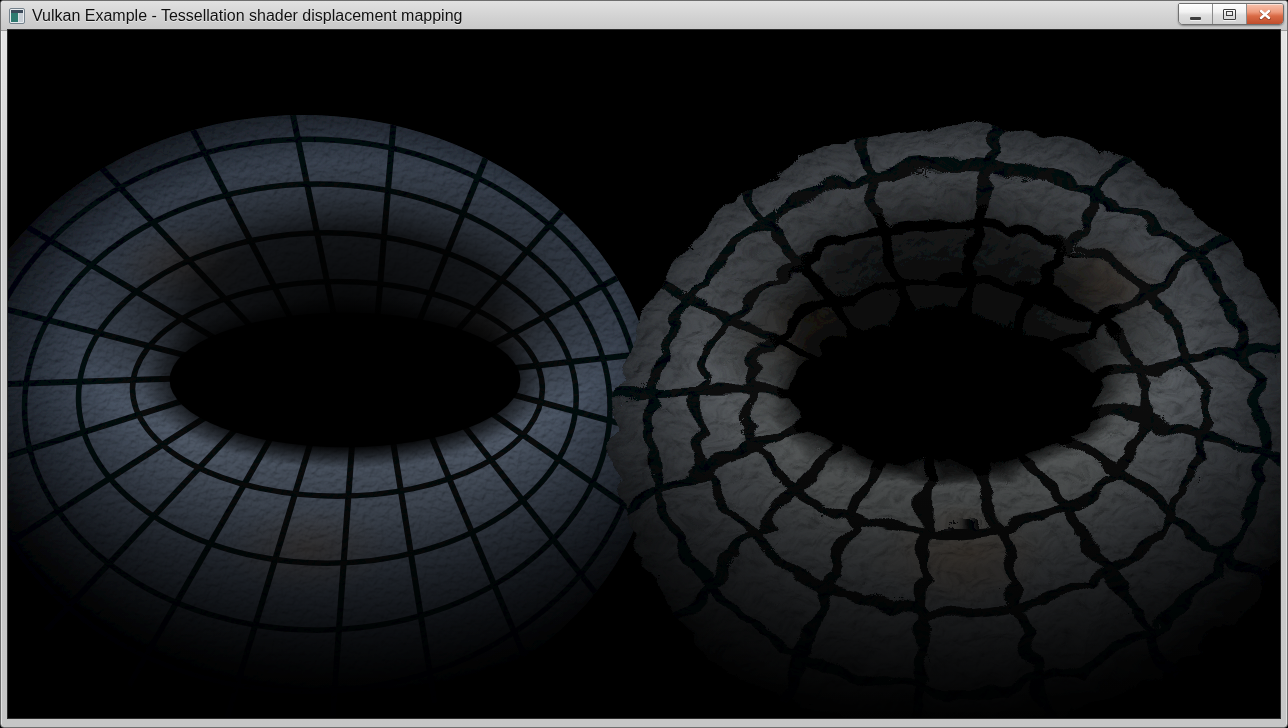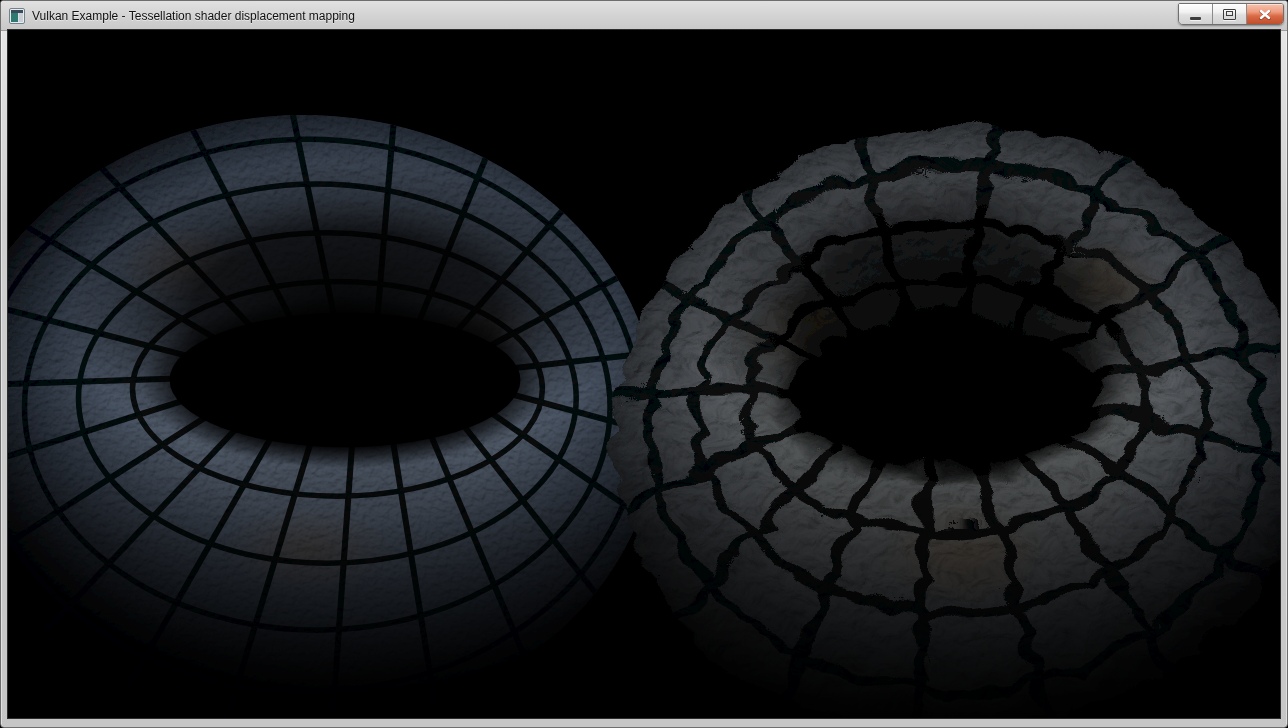--- a/index.html
+++ b/index.html
@@ -7,21 +7,21 @@
        font-family:"Liberation Sans",sans-serif;}
   .window{position:absolute;left:0;top:0;width:1286px;height:726px;
           border:1px solid #6e6e6e;border-radius:3px 3px 4px 4px;
           background:linear-gradient(180deg,#e9e9e9,#cfcfcf 30%,#c6c6c6);
           box-shadow:inset 0 1px 0 rgba(255,255,255,.6), inset 1px 0 0 rgba(255,255,255,.45), inset -1px 0 0 rgba(255,255,255,.45);}
   .titlebar{position:absolute;left:0;top:0;right:0;height:29px;
             display:flex;align-items:center;
             background:linear-gradient(180deg,#e1e1e1,#d2d2d2 55%,#c8c8c8);
             border-radius:3px 3px 0 0;border-bottom:1px solid #9c9c9c;}
   .app-icon{width:16px;height:16px;margin-left:8px;flex:0 0 auto;}
-  .title-text{margin-left:7px;font-size:12px;color:#101010;white-space:nowrap;
+  .title-text{margin-left:7px;font-size:16px;color:#101010;white-space:nowrap;
               text-shadow:0 1px 0 rgba(255,255,255,.55);}
   .client{position:absolute;left:7px;top:29px;width:1272px;height:688px;
           background:#000;overflow:hidden;box-shadow:0 0 0 1px #2c2c2c;}
   .client svg{display:block;}
   .controls{position:absolute;top:2px;right:3px;display:flex;
             border:1px solid #6f6f6f;border-radius:2px 3px 5px 5px;overflow:hidden;
             box-shadow:0 1px 2px rgba(0,0,0,.35);}
   .cbtn{width:33px;height:20px;display:flex;align-items:center;justify-content:center;
         border-right:1px solid #8b8b8b;cursor:default;
         background:linear-gradient(180deg,#fdfdfd,#f2f2f2 40%,#dfdfdf 55%,#d1d1d1);

